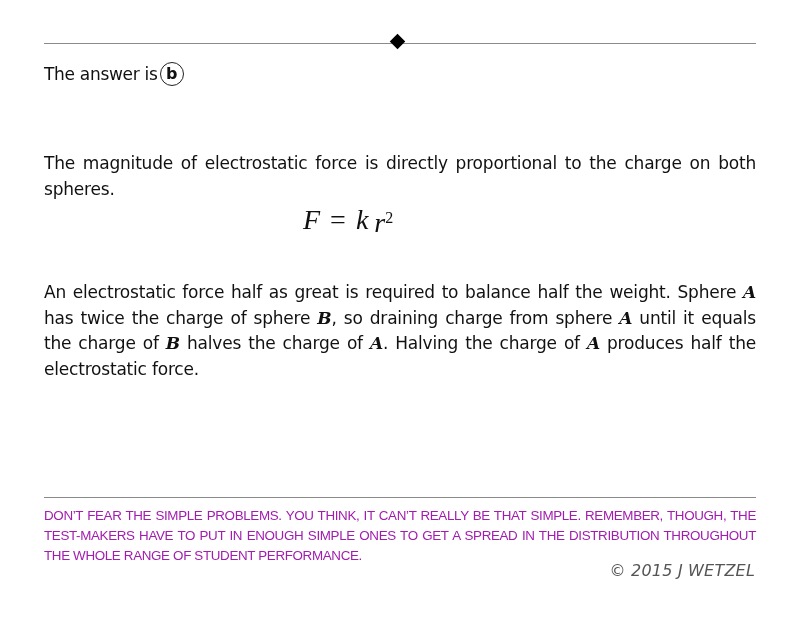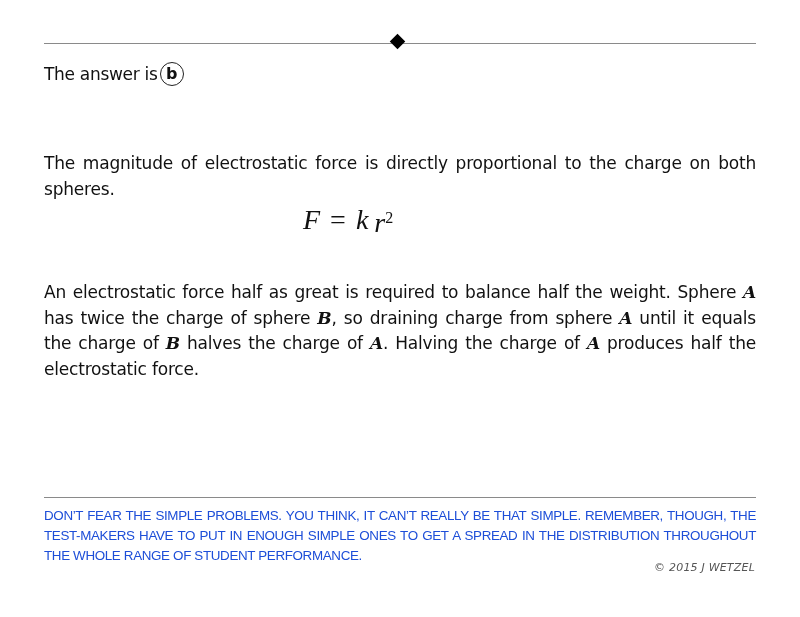--- a/index.html
+++ b/index.html
@@ -43,24 +43,24 @@
   .frac .den { line-height: 28px; text-align: right; }
   .frac sub { font-size: 15px; font-style: normal; vertical-align: -4px; }
   .frac sup { font-size: 16px; font-style: normal; vertical-align: 9px; }
   .rule-bottom {
     position: absolute; left: 44px; top: 497px; width: 712px; height: 0;
     border-top: 1.3px solid #8a8a8a;
   }
   .tip {
     position: absolute; left: 44px; top: 506px; width: 712px;
     font-family: "Liberation Sans", sans-serif; font-size: 13.4px; line-height: 20px;
-    letter-spacing: -0.35px; text-align: justify; color: #1d4ed8;
+    letter-spacing: -0.35px; text-align: justify; color: #a21caf;
   }
   .copyright {
-    position: absolute; right: 45px; top: 561px; font-size: 11px; font-style: italic;
+    position: absolute; right: 45px; top: 561px; font-size: 16px; font-style: italic;
     color: #555; letter-spacing: 0.2px;
   }
 </style>
 </head>
 <body>
 
 <div class="rule-top"></div>
 <div class="diamond"></div>
 
 <div class="answer">

